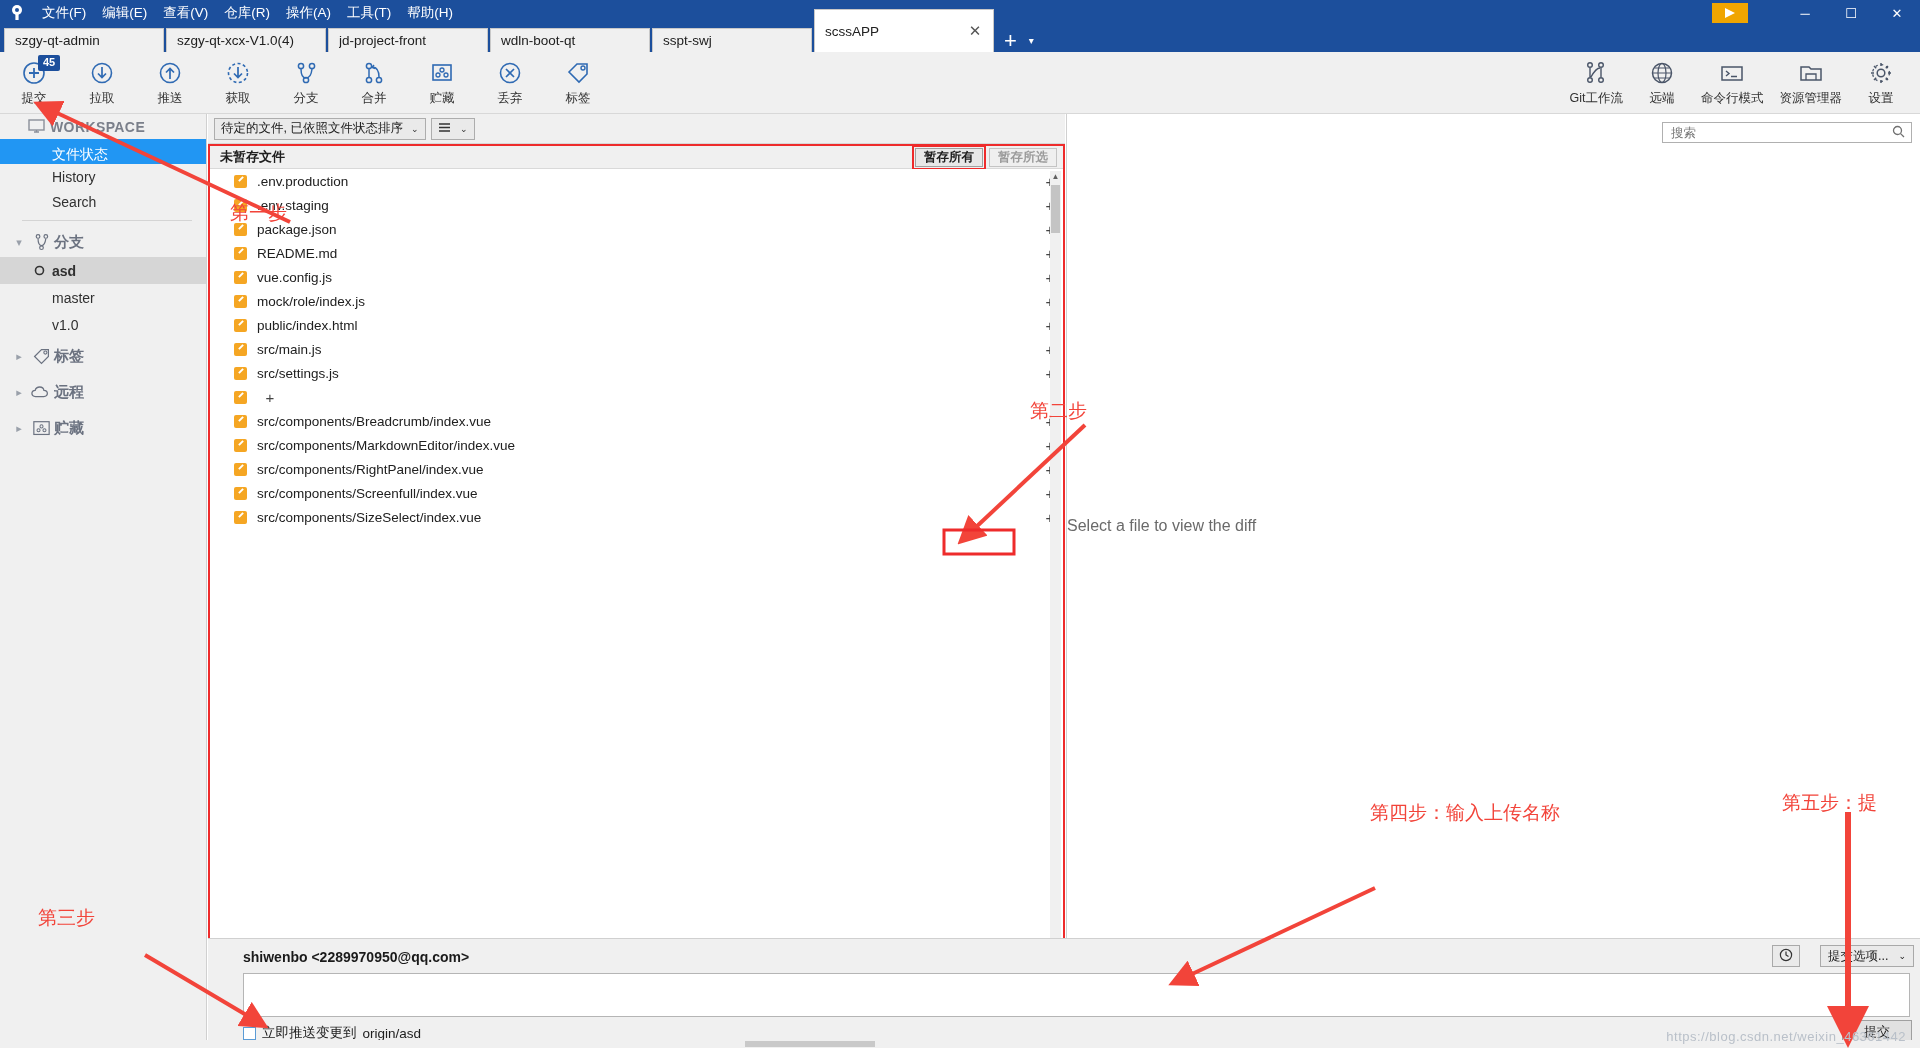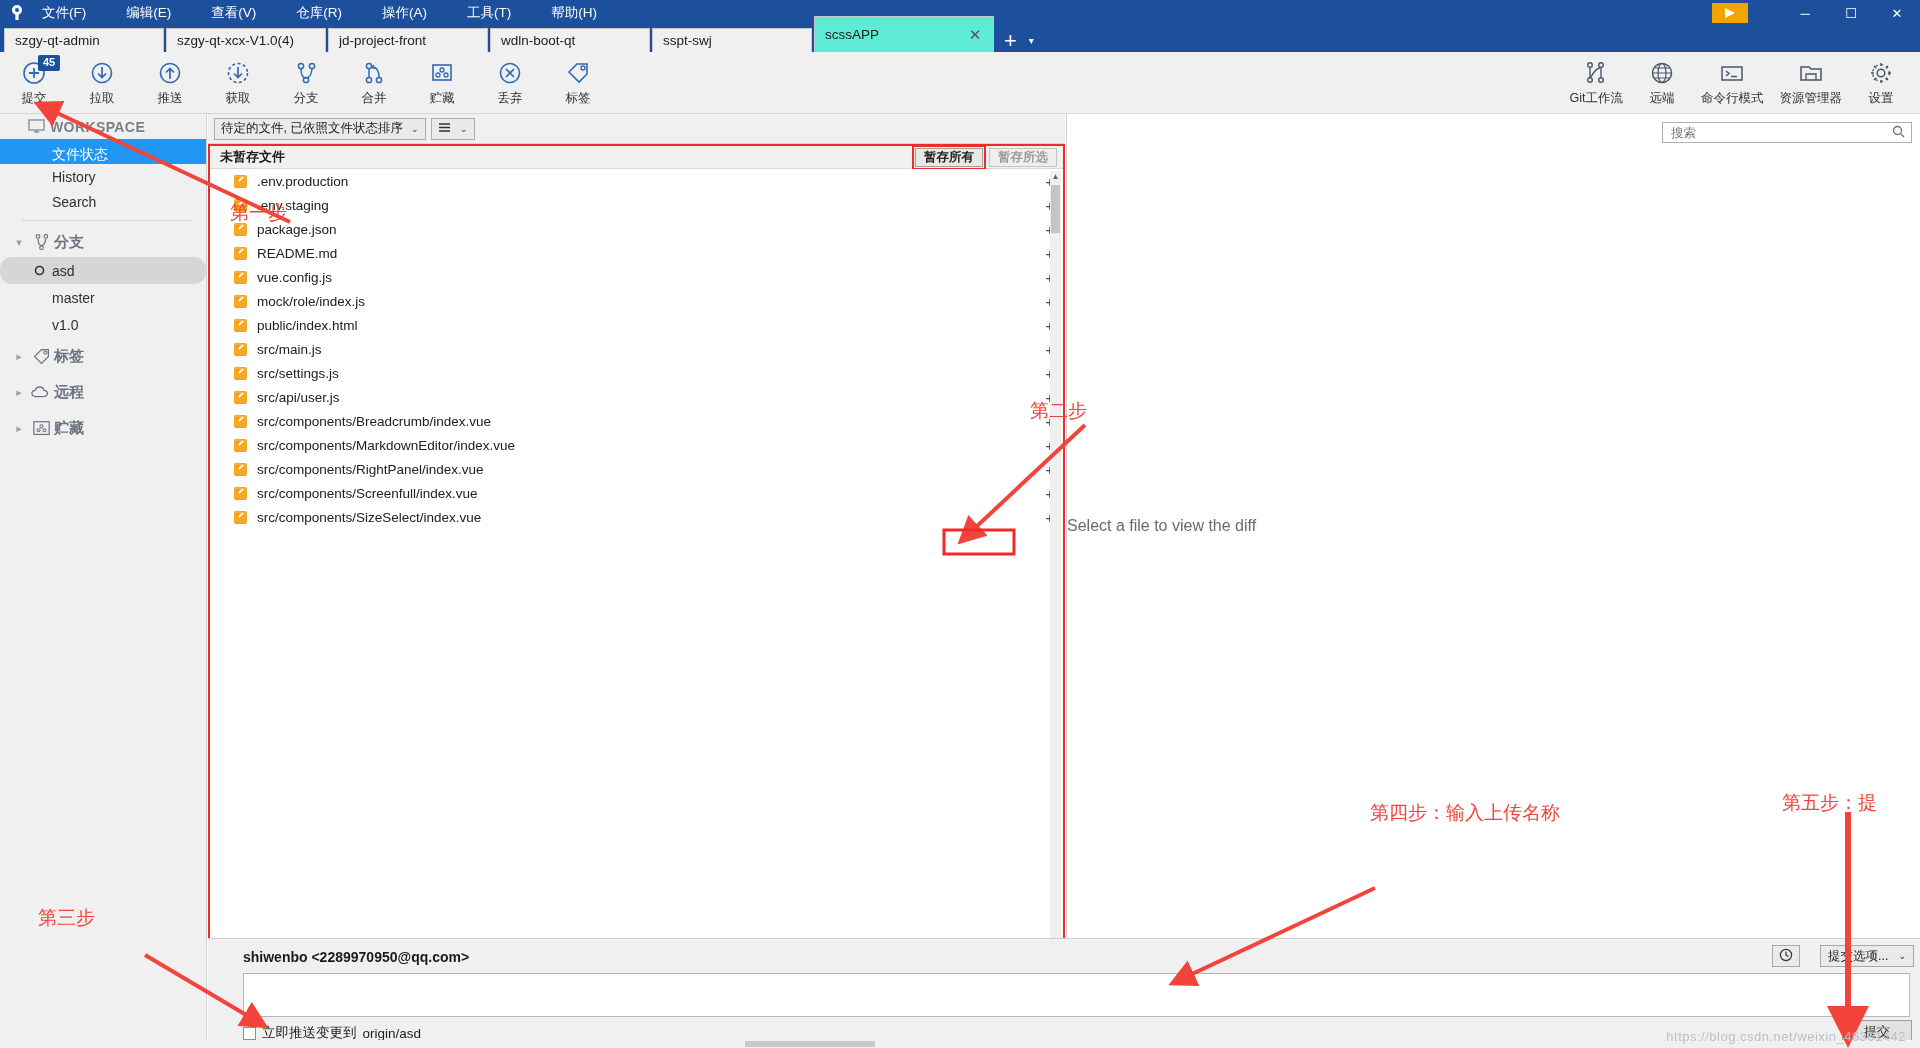--- a/index.html
+++ b/index.html
@@ -10,41 +10,41 @@
     font-size:14px; color:#1a1a1a;
     background:#ffffff; overflow:hidden; position:relative;
   }
   
   #titlebar{
     height:26px; background:#1c4f9c; display:flex; align-items:center;
     color:#fff; position:relative;
   }
   #applogo{ width:34px; display:flex; align-items:center; justify-content:center; }
   #applogo svg{ display:block; }
-  .menu-bar{ display:flex; align-items:center; gap:36px; margin-left:6px; }
+  .menu-bar{ display:flex; align-items:center; gap:12px; margin-left:6px; }
   .menu-item{ font-size:13.5px; color:#ffffff; padding:2px 2px; cursor:default; white-space:nowrap;}
   #wincontrols{ position:absolute; right:0; top:0; height:26px; display:flex; align-items:center; }
   .wbtn{ width:46px; height:26px; display:flex; align-items:center; justify-content:center;
          color:#fff; font-size:13px; }
   #runbadge{ width:36px; height:20px; background:#f0a500; margin-right:34px;
              display:flex; align-items:center; justify-content:center; }
   #runbadge svg{ display:block; }
 
   
   #tabstrip{
     height:26px; background:#1c4f9c; display:flex; align-items:flex-end;
     padding-left:4px; position:relative;
   }
   .tab{
     height:24px; background:#f0f0f0; color:#202020; font-size:13.5px;
     display:flex; align-items:center; padding:0 10px; margin-right:2px;
     min-width:160px; border:1px solid #c8c8c8; border-bottom:none;
     position:relative;
   }
-  .tab.active{ background:#5eead4; height:36px; min-width:160px; }
+  .tab.active{ background:#ffffff; height:43px; min-width:160px; }
   .tab .tlabel{ flex:1; white-space:nowrap; overflow:hidden; }
   .tab .tclose{ width:16px; text-align:center; color:#555; font-size:15px; line-height:12px;}
   #tabplus{ color:#fff; font-size:22px; line-height:18px; padding:0 8px 2px 8px;}
   #tabcaret{ color:#fff; font-size:10px; padding:0 8px 6px 4px; }
 
   
   #toolbar{
     height:62px; background:#f0f0f0; border-bottom:1px solid #d8d8d8;
     display:flex; align-items:center; position:relative;
   }
@@ -73,21 +73,21 @@
   .side-row{ height:25px; display:flex; align-items:center; padding-left:10px; white-space:nowrap;}
   .side-head{ color:#7a7f8a; font-weight:bold; letter-spacing:.4px; }
   .side-head .sh-ico{ width:22px; display:flex; align-items:center;}
   .side-sub{ padding-left:52px; color:#303030; }
   .side-sub.sel{ background:#2196f3; color:#fff;align-items:flex-end; }
   .side-group{ color:#6b7280; font-weight:bold; font-size:15px; display:flex; align-items:center; }
   .side-group .caret{ width:18px; color:#9aa0aa; font-size:11px; text-align:center; }
   .side-group .gi{ width:26px; display:flex; align-items:center; justify-content:center;}
   .branch-row{ height:27px; display:flex; align-items:center; padding-left:26px; }
   .branch-row .bdot{ width:26px; display:flex; align-items:center; justify-content:center; }
-  .branch-row.active{ background:#d6d6d6; font-weight:normal;border-radius:12px; }
+  .branch-row.active{ background:#d6d6d6; font-weight:bold; }
   .branch-row .bname{ padding-left:0; }
   .sidesep{ height:1px; background:#d4d4d4; margin:6px 14px 6px 22px; }
 
   
   #midcol{
     position:absolute; left:208px; top:0; bottom:13px; width:857px;
     background:#ffffff; display:flex; flex-direction:column;
   }
   #filterbar{
     height:30px; background:#f0f0f0; display:flex; align-items:center;
@@ -582,21 +582,20 @@
               <span class="fname">src/main.js</span>
               <span class="fplus">+</span>
             </div>
             <div class="frow">
               <span class="fico"></span>
               <span class="fname">src/settings.js</span>
               <span class="fplus">+</span>
             </div>
             <div class="frow">
               <span class="fico"></span>
-              <span class="fname">src/api/user.js</span>
               <span class="fplus">+</span>
             </div>
             <div class="frow">
               <span class="fico"></span>
               <span class="fname">src/components/Breadcrumb/index.vue</span>
               <span class="fplus">+</span>
             </div>
             <div class="frow">
               <span class="fico"></span>
               <span class="fname">src/components/MarkdownEditor/index.vue</span>

